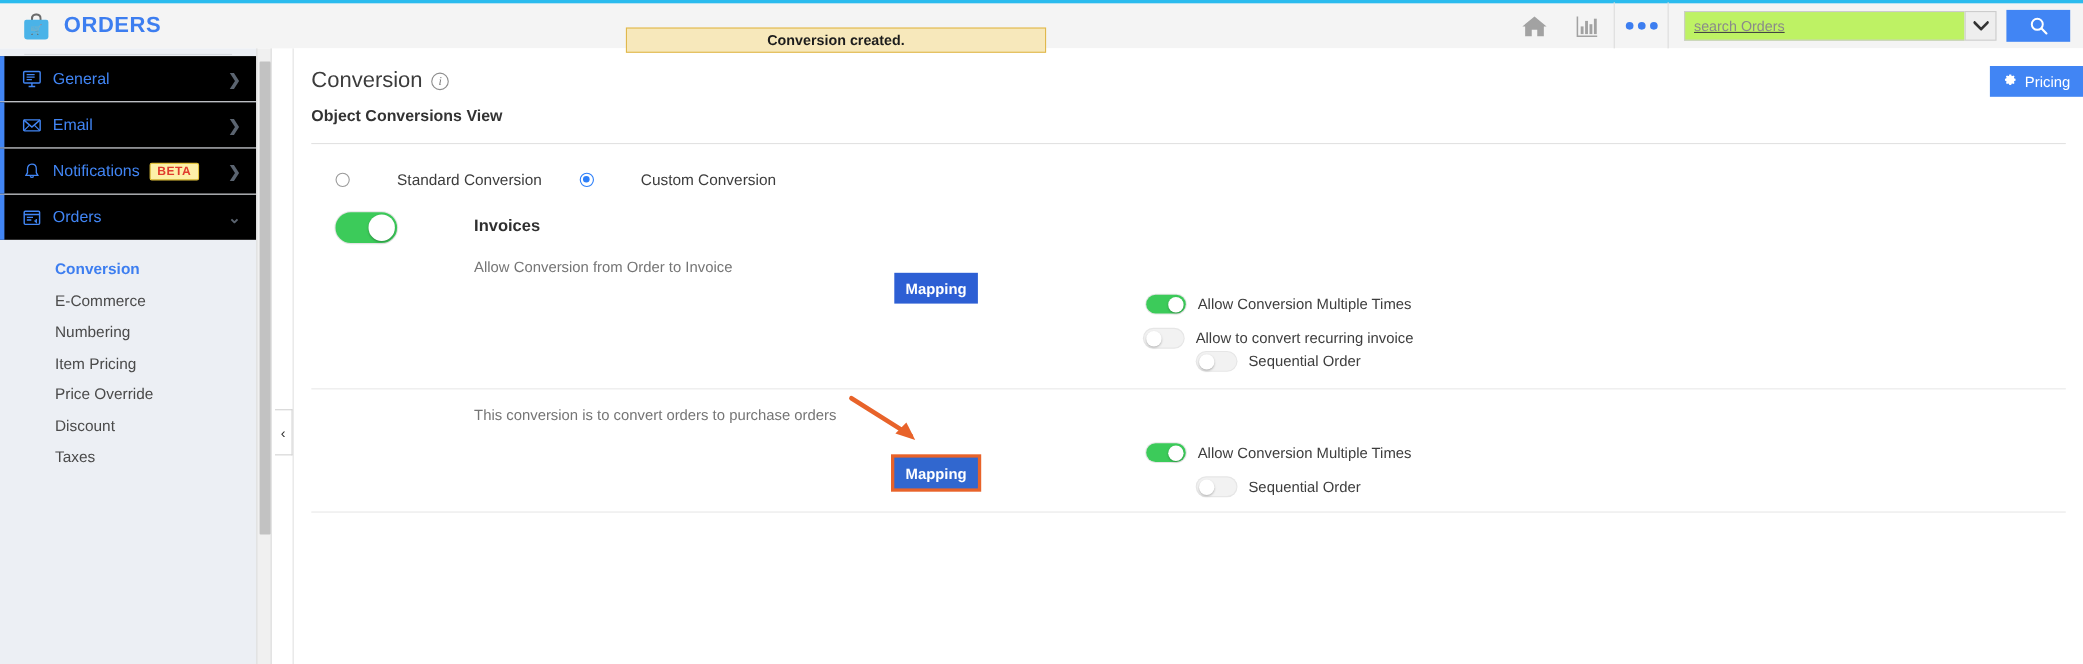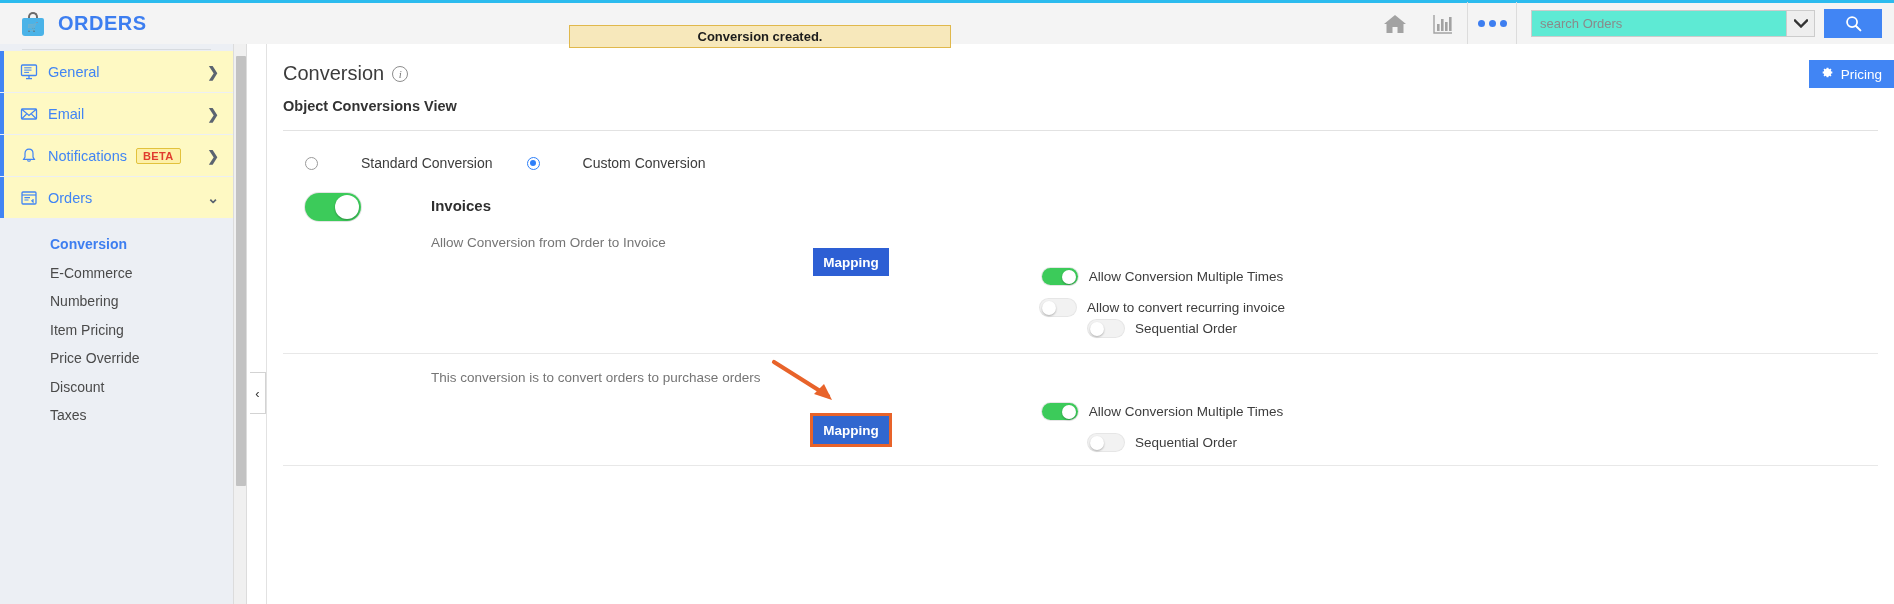--- a/index.html
+++ b/index.html
@@ -53,22 +53,22 @@
   .top-icon-btn {
     width:48px; height:44px; display:flex; align-items:center; justify-content:center;
     cursor:pointer;
   }
   #sep1, #sep2 { width:1px; height:44px; background:#dcdcdc; }
   .dots { display:flex; gap:4px; }
   .dots span { width:7px; height:7px; border-radius:50%; background:#3d7ef0; display:block; }
   #search-wrap { display:flex; align-items:center; margin-left:14px; margin-right:12px; }
   #search-input {
     width:255px; height:27px; border:1px solid #cccccc; border-right:none;
-    background:#5eead4; font-size:13px; color:#444; padding:0 8px;
-    font-family:"Liberation Sans", sans-serif; outline:none;
+    background:#bef264; font-size:13px; color:#444; padding:0 8px;
+    font-family:"Liberation Sans", sans-serif; outline:none;text-decoration:underline;
   }
   #search-input::placeholder { color:#8a8a8a; }
   #search-caret {
     width:29px; height:27px; border:1px solid #cccccc;
     background:#eeeeee; display:flex; align-items:center; justify-content:center;
     cursor:pointer;
   }
   #search-btn {
     width:58px; height:29px; background:#4185f4; margin-left:9px;
     display:flex; align-items:center; justify-content:center; cursor:pointer;
@@ -80,21 +80,21 @@
     background:#eceff4;
   }
   #settings-head {
     display:flex; align-items:center; height:48px; padding-left:22px;
   }
   #settings-title { font-size:19px; color:#3a3a3a; margin-left:11px; }
   .gear { width:20px; height:20px; }
   #nav-divider { height:1px; background:#d7dbe0; margin:5px 22px 0 22px; }
 
   .nav-item {
-    display:flex; align-items:center; height:41px; background:#fef9c3;
+    display:flex; align-items:center; height:41px; background:#000000;
     border-left:4px solid #4185f4; margin-top:1px; padding-left:16px;
     position:relative; cursor:pointer;
   }
   .nav-item .nicon { width:18px; height:18px; margin-right:10px; flex:none; }
   .nav-item .nlabel { color:#4185f4; font-size:14.5px; }
   .beta-badge {
     margin-left:9px; background:#fdf0a8; border:1px solid #e2c23c;
     color:#e03c2e; font-size:11px; font-weight:bold; padding:1px 6px;
     border-radius:2px; letter-spacing:0.4px;
   }

